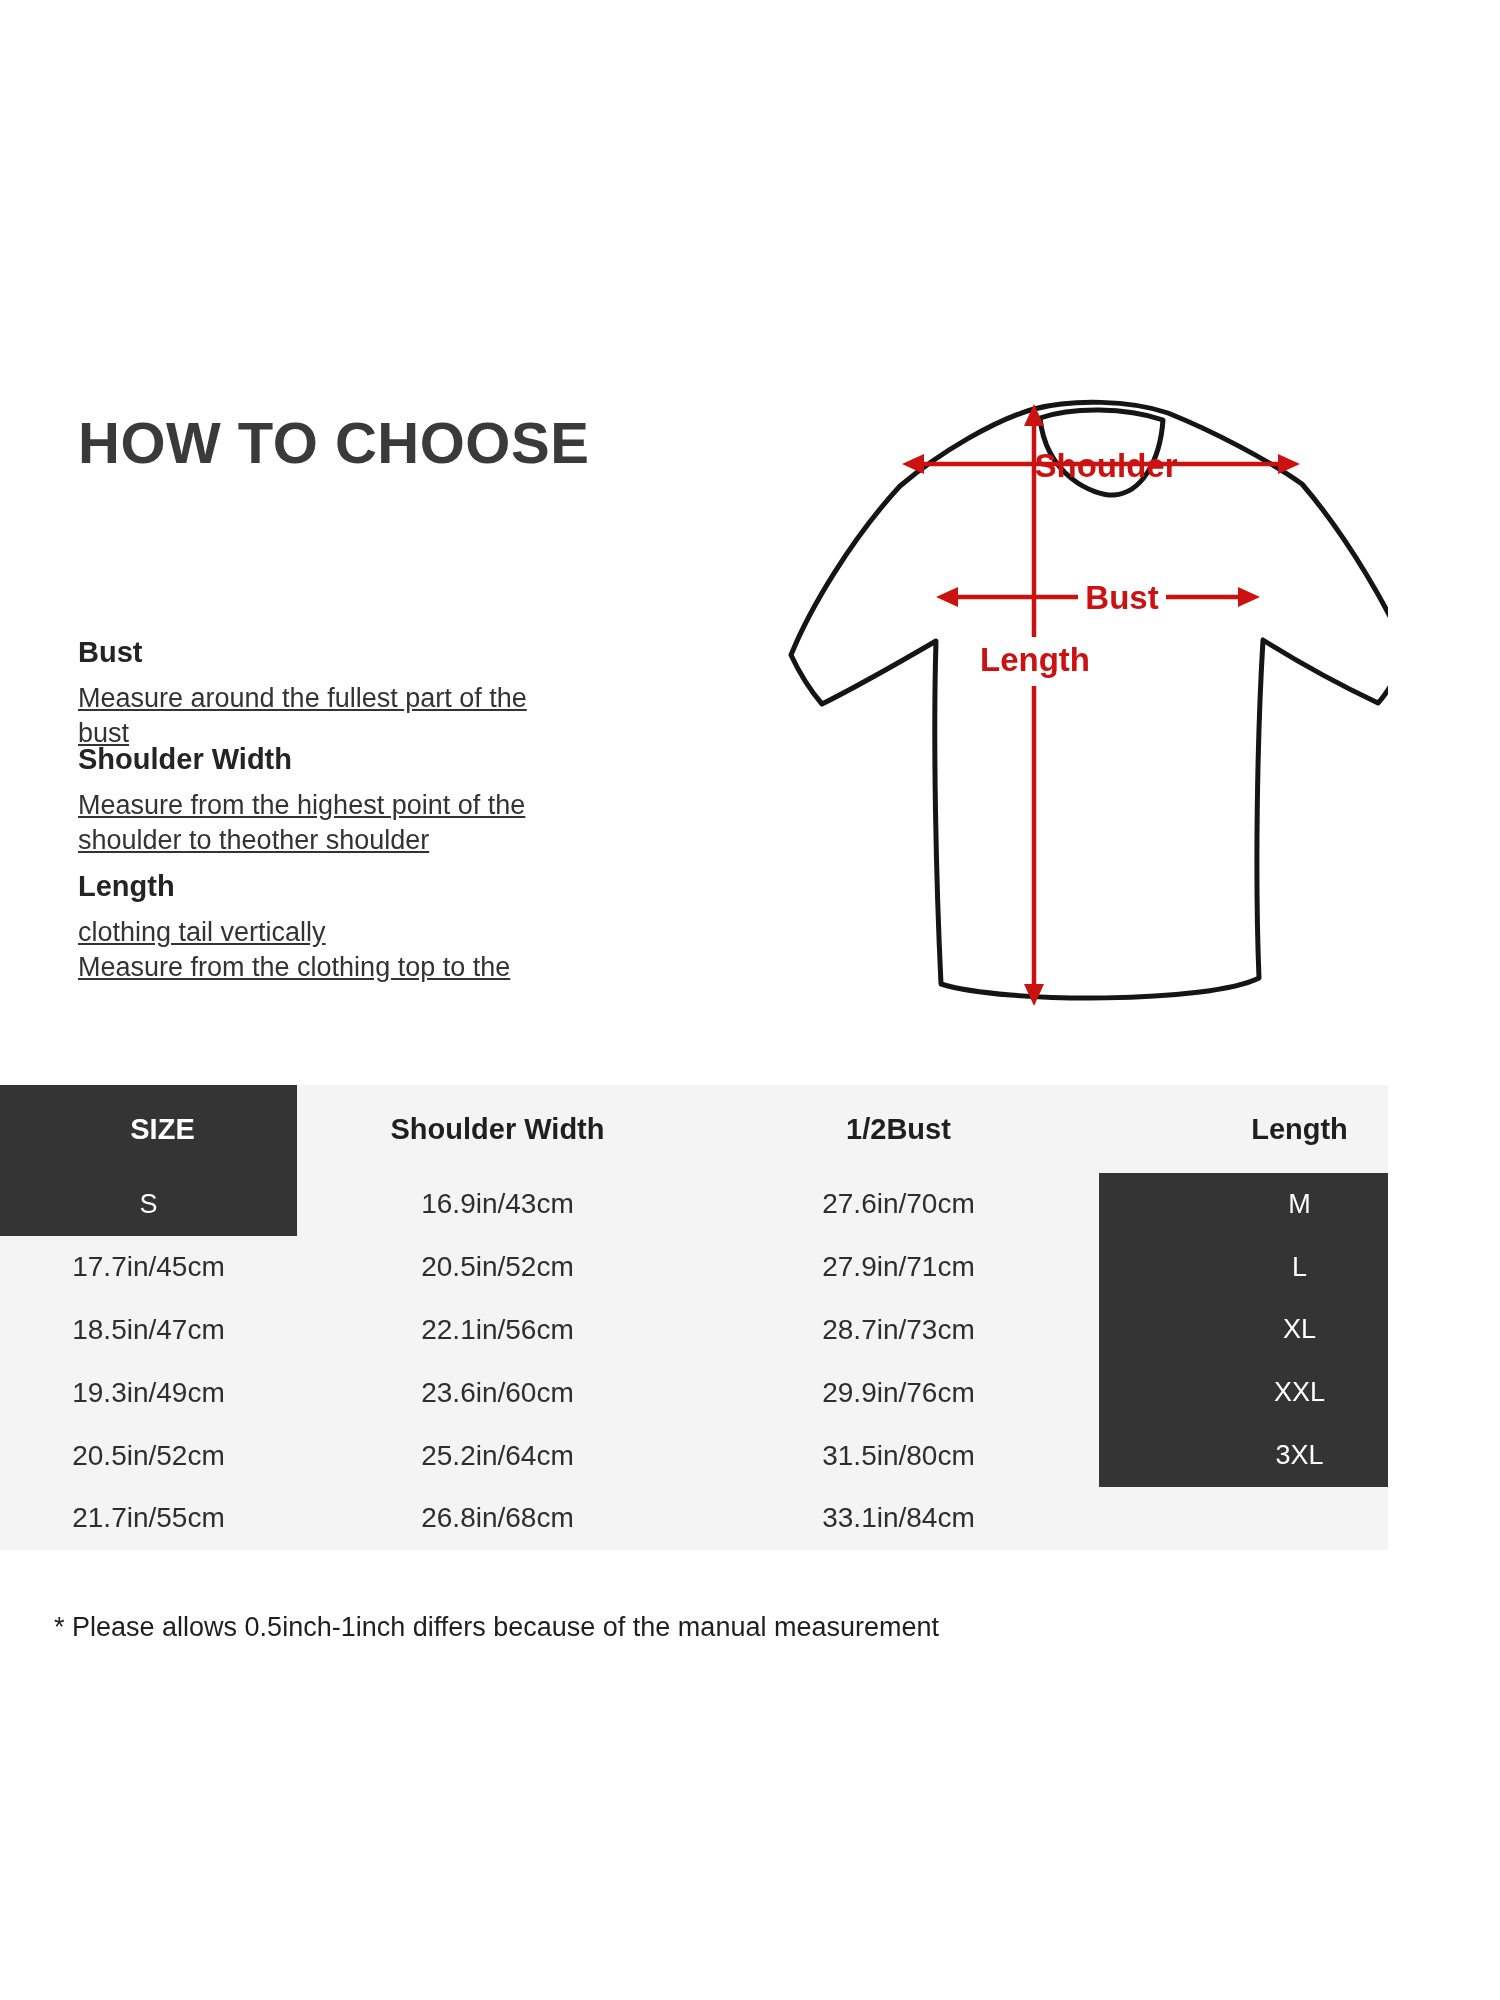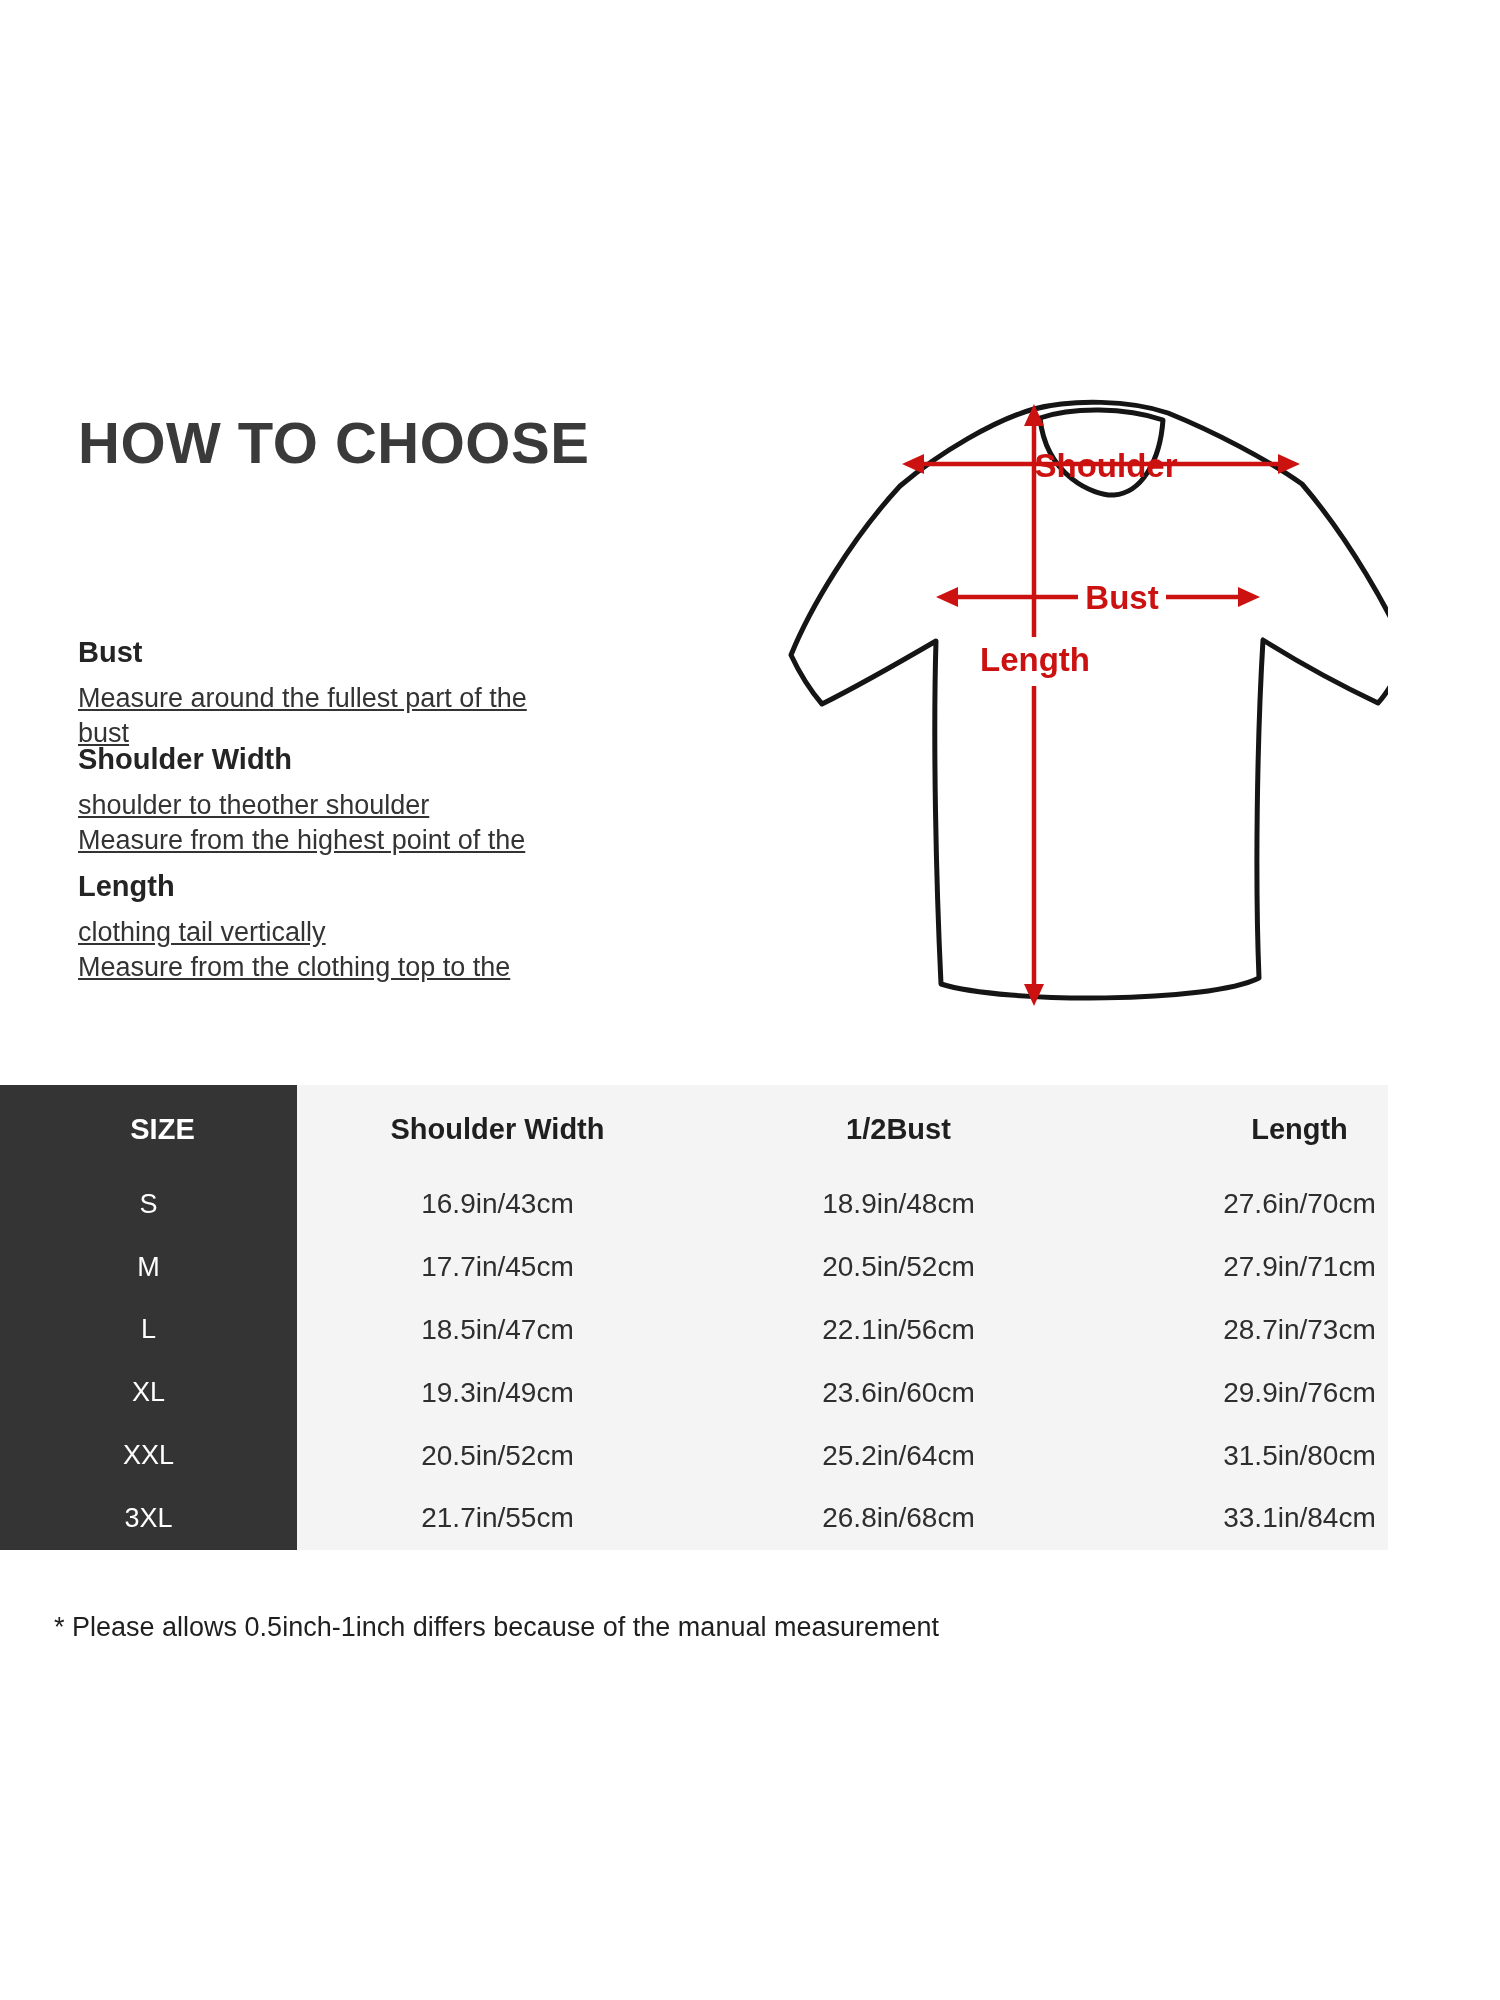--- a/index.html
+++ b/index.html
@@ -48,22 +48,22 @@
     <div>HOW TO CHOOSE</div>
   </div>
 
   <div class="instr" id="sec-bust">
     <h3>Bust</h3>
     <div class="line">Measure around the fullest part of the bust</div>
   </div>
 
   <div class="instr" id="sec-shoulder">
     <h3>Shoulder Width</h3>
+    <div class="line">Measure from the highest point of the</div>
     <div class="line">shoulder to theother shoulder</div>
-    <div class="line">Measure from the highest point of the</div>
   </div>
 
   <div class="instr" id="sec-length">
     <h3>Length</h3>
     <div class="line">clothing tail vertically</div>
     <div class="line">Measure from the clothing top to the</div>
   </div>
 
   <svg class="shirt-svg" width="880" height="700" viewBox="590 385 880 700">
 
@@ -108,21 +108,20 @@
 
   <div class="size-table">
 
     <div class="cell head dark">SIZE</div>
     <div class="cell head">Shoulder Width</div>
     <div class="cell head">1/2Bust</div>
     <div class="cell head">Length</div>
 
     <div class="cell dark size-label">S</div>
     <div class="cell">16.9in/43cm</div>
-    <div class="cell">18.9in/48cm</div>
     <div class="cell">27.6in/70cm</div>
 
     <div class="cell dark size-label">M</div>
     <div class="cell">17.7in/45cm</div>
     <div class="cell">20.5in/52cm</div>
     <div class="cell">27.9in/71cm</div>
 
     <div class="cell dark size-label">L</div>
     <div class="cell">18.5in/47cm</div>
     <div class="cell">22.1in/56cm</div>

